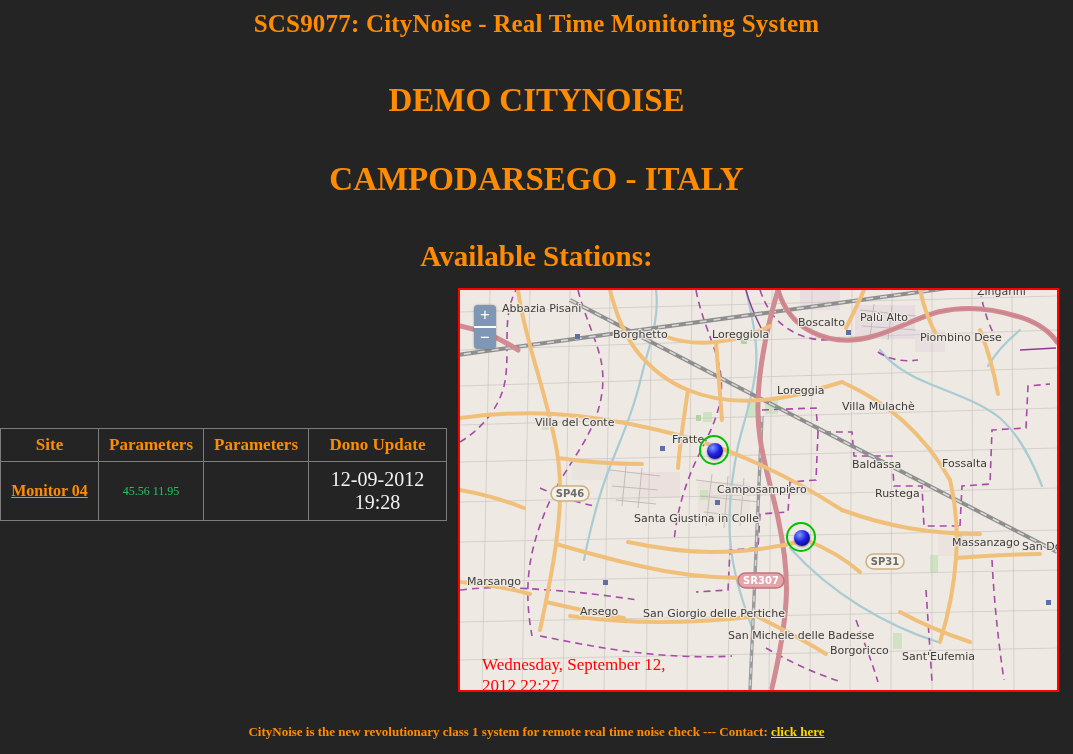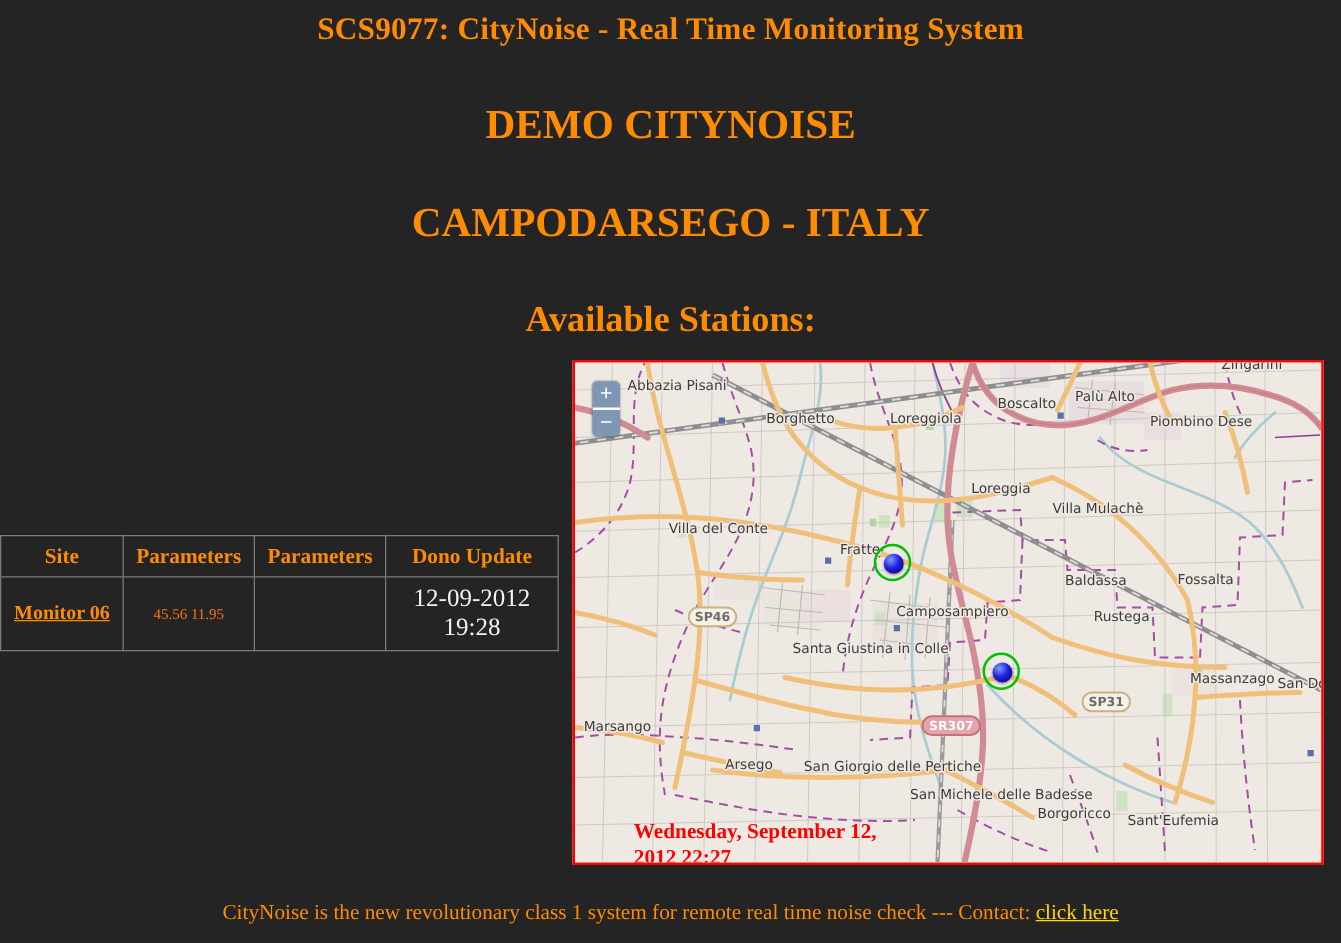--- a/index.html
+++ b/index.html
@@ -64,21 +64,21 @@
   .col-update { width: 138px; }
 
   .site-link {
     color: #ff8c00;
     font-weight: bold;
     font-size: 16px;
     text-decoration: underline;
     cursor: pointer;
   }
   .coord-cell {
-    color: #f97316;
+    color: #22c55e;
     font-size: 12px;
   }
   .update-cell {
     color: #f2f2f2;
     font-size: 20px;
   }
   .param-cell { font-size: 15px; }
 
   
   .map-frame {
@@ -125,27 +125,26 @@
   }
   .zoom-btn.zoom-in  { border-bottom: 2px solid #ffffff; }
 
   
   .map-date {
     position: absolute;
     left: 22px;
     bottom: -6px;
     color: #ff0000;
     font-family: "Liberation Serif", serif;
-    font-weight: bold;
+    font-weight: normal;
     font-size: 17px;
     line-height: 21px;
     z-index: 6;
     white-space: pre-line;
     text-shadow: 0 0 1px rgba(255,255,255,.35);
-    margin-left: 25px;
   }
 
   
   .marker {
     position: absolute;
     width: 34px;
     height: 34px;
     margin-left: -17px;
     margin-top: -17px;
     z-index: 5;
@@ -185,22 +184,22 @@
   }
 
   
   .footer {
     position: absolute;
     left: 0;
     bottom: 14px;
     width: 1073px;
     text-align: center;
     color: #ff8c00;
-    font-size: 17px;
-    font-weight: normal;
+    font-size: 13px;
+    font-weight: bold;
   }
   .footer-link {
     color: #ffd700;
     text-decoration: underline;
     cursor: pointer;
   }
 </style>
 </head>
 <body>
 
@@ -214,21 +213,21 @@
     <tr>
       <th class="col-site">Site</th>
       <th class="col-coord">Parameters</th>
       <th class="col-param">Parameters</th>
       <th class="col-update">Dono Update</th>
     </tr>
   </thead>
   <tbody>
     <tr>
       <td>
-        <span class="site-link">Monitor 06</span>
+        <span class="site-link">Monitor 04</span>
       </td>
       <td class="coord-cell">45.56 11.95</td>
       <td class="param-cell"></td>
       <td class="update-cell">12-09-2012 19:28</td>
     </tr>
   </tbody>
 </table>
 
 <div class="map-frame">
 

